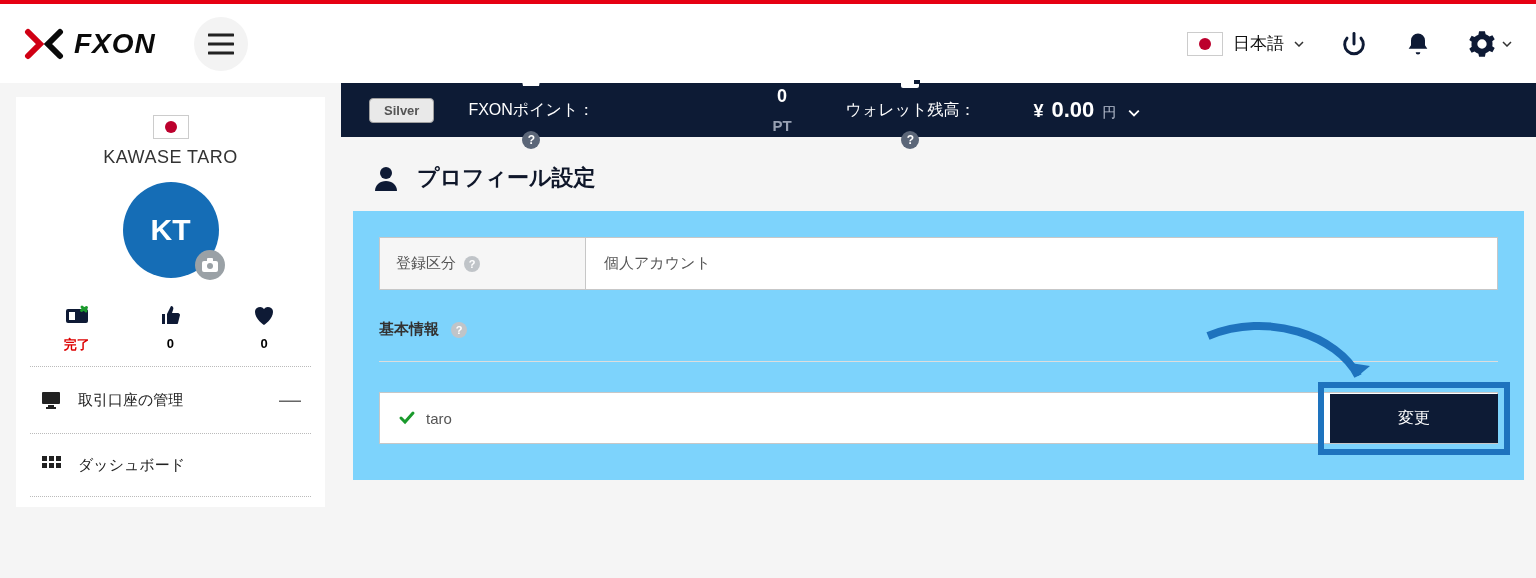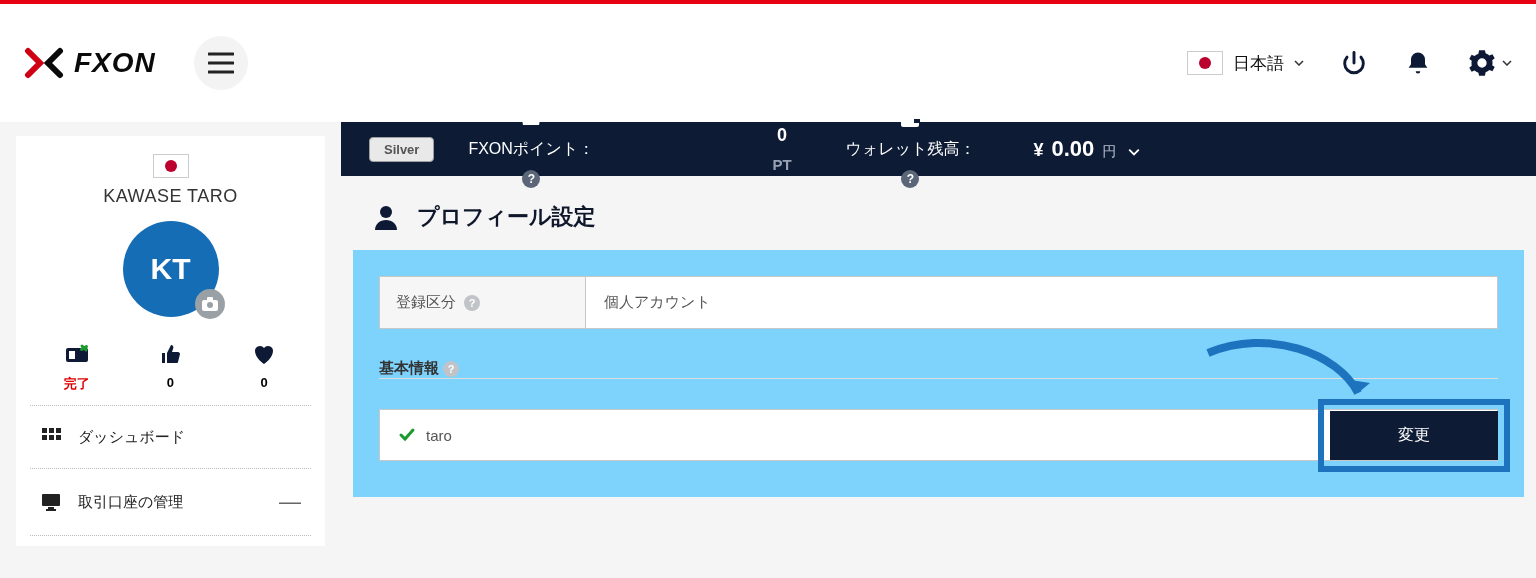--- a/index.html
+++ b/index.html
@@ -1,20 +1,20 @@
 <!DOCTYPE html>
 <html><head>
 <meta charset="utf-8">
 <style>
   * { margin: 0; padding: 0; box-sizing: border-box; font-family: "Hiragino Sans", "Yu Gothic", Arial, sans-serif; }
   body { background: #f5f5f5; width: 1536px; height: 578px; overflow: hidden; }
 
   .topbar-red { height: 4px; background: #e60012; }
   .header {
-    height: 118px; background: #fff; display: flex; align-items: center;
+    height: 79px; background: #fff; display: flex; align-items: center;
     padding: 0 24px; justify-content: space-between;
   }
   .header-left { display: flex; align-items: center; gap: 38px; }
   .logo { display: flex; align-items: center; gap: 10px; }
   .logo-mark { width: 40px; height: 40px; }
   .logo-text { font-size: 28px; font-weight: 900; letter-spacing: 1px; color: #0a0a0a; font-style: italic; }
 
   .hamburger-btn {
     width: 54px; height: 54px; border-radius: 50%; background: #f3f3f3;
     display: flex; align-items: center; justify-content: center; cursor: pointer;
@@ -70,21 +70,21 @@
   .page-title-row { display:flex; align-items:center; gap:16px; padding:26px 30px 18px; }
   .page-title-row svg { width:30px; height:30px; color:#0e1a35; }
   .page-title { font-size:22px; font-weight:700; color:#0f172a; }
 
   .content-card { background:#7dd3fc; margin:0 12px 0 12px; padding:26px 26px 36px 26px; }
   .field-row { display:flex; border:1px solid #c7c7c7; background:#fff; }
   .field-label { width:206px; background:#f6f6f6; padding:16px 16px; border-right:1px solid #c7c7c7; font-size:15px; color:#555; display:flex; align-items:center; gap:8px; }
   .field-label .q { width:16px; height:16px; border-radius:50%; background:#c0c4c8; color:#fff; font-size:11px; display:inline-flex; align-items:center; justify-content:center; font-weight:700; }
   .field-value { flex:1; padding:16px 18px; font-size:15px; color:#555; display:flex; align-items:center; gap:10px; }
 
-  .section-head { display:flex; align-items:center; gap:4px; margin:30px 0 0; font-size:15px; font-weight:700; color:#333; }
+  .section-head { display:flex; align-items:center; gap:12px; margin:30px 0 22px; font-size:15px; font-weight:700; color:#333; }
   .section-head .q { width:16px; height:16px; border-radius:50%; background:#c0c4c8; color:#fff; font-size:11px; display:inline-flex; align-items:center; justify-content:center; font-weight:700; }
   .section-divider { border:0; border-top:1px solid #ddd; margin-bottom:30px; }
 
   .nick-wrap { position:relative; }
   .check-mark { color:#1a9a2c; width:18px; height:18px; }
   .btn-change {
     background:#0d1b35; color:#fff; font-size:16px; padding:14px 68px; border:none; cursor:pointer;
   }
   .callout-box {
     position:absolute; right:-12px; top:-10px; border:6px solid #1e73be; padding:6px;
@@ -182,44 +182,44 @@
         </div>
         <div class="stat">
           <svg viewBox="0 0 26 26">
               <path d="M13 23s-9-6-9-13a5 5 0 0 1 9-3 5 5 0 0 1 9 3c0 7-9 13-9 13z" fill="#0e1a35"></path>
             </svg>
           <div class="val">0</div>
         </div>
       </div>
 
       <div class="nav">
+        <div class="nav-item">
+          <div class="nav-item-left">
+            <svg viewBox="0 0 22 22">
+                <rect x="2" y="3" width="18" height="12" rx="1" fill="#222"></rect>
+                <rect x="8" y="16" width="6" height="2" fill="#222"></rect>
+                <rect x="6" y="18" width="10" height="2" fill="#222"></rect>
+              </svg>
+            <span class="nav-label">取引口座の管理</span>
+          </div>
+          <span class="nav-toggle">—</span>
+        </div>
         <div class="nav-item">
           <div class="nav-item-left">
             <svg viewBox="0 0 22 22">
                 <rect x="2" y="2" width="5" height="5" fill="#222"></rect>
                 <rect x="9" y="2" width="5" height="5" fill="#222"></rect>
                 <rect x="16" y="2" width="5" height="5" fill="#222"></rect>
                 <rect x="2" y="9" width="5" height="5" fill="#222"></rect>
                 <rect x="9" y="9" width="5" height="5" fill="#222"></rect>
                 <rect x="16" y="9" width="5" height="5" fill="#222"></rect>
               </svg>
             <span class="nav-label">ダッシュボード</span>
           </div>
         </div>
-        <div class="nav-item">
-          <div class="nav-item-left">
-            <svg viewBox="0 0 22 22">
-                <rect x="2" y="3" width="18" height="12" rx="1" fill="#222"></rect>
-                <rect x="8" y="16" width="6" height="2" fill="#222"></rect>
-                <rect x="6" y="18" width="10" height="2" fill="#222"></rect>
-              </svg>
-            <span class="nav-label">取引口座の管理</span>
-          </div>
-          <span class="nav-toggle">—</span>
-        </div>
       </div>
     </div>
   </aside>
 
   <main class="main">
     <div class="topstrip">
       <span class="badge-tier">Silver</span>
       <div class="ts-item">
         <svg viewBox="0 0 20 18">
             <path d="M2 14h16l2-10-5 4-5-6-5 6-5-4z" fill="#fff"></path>

